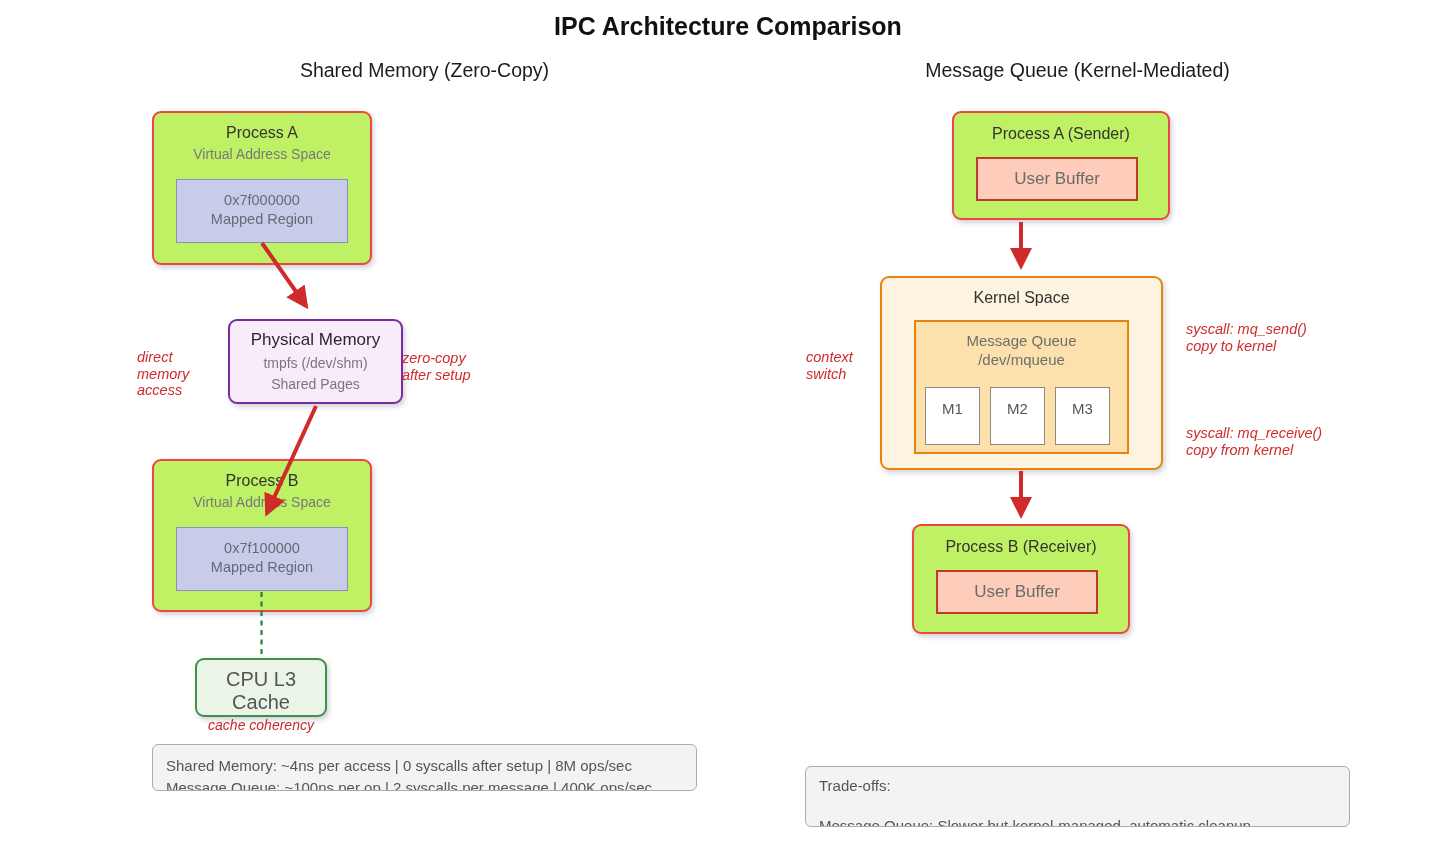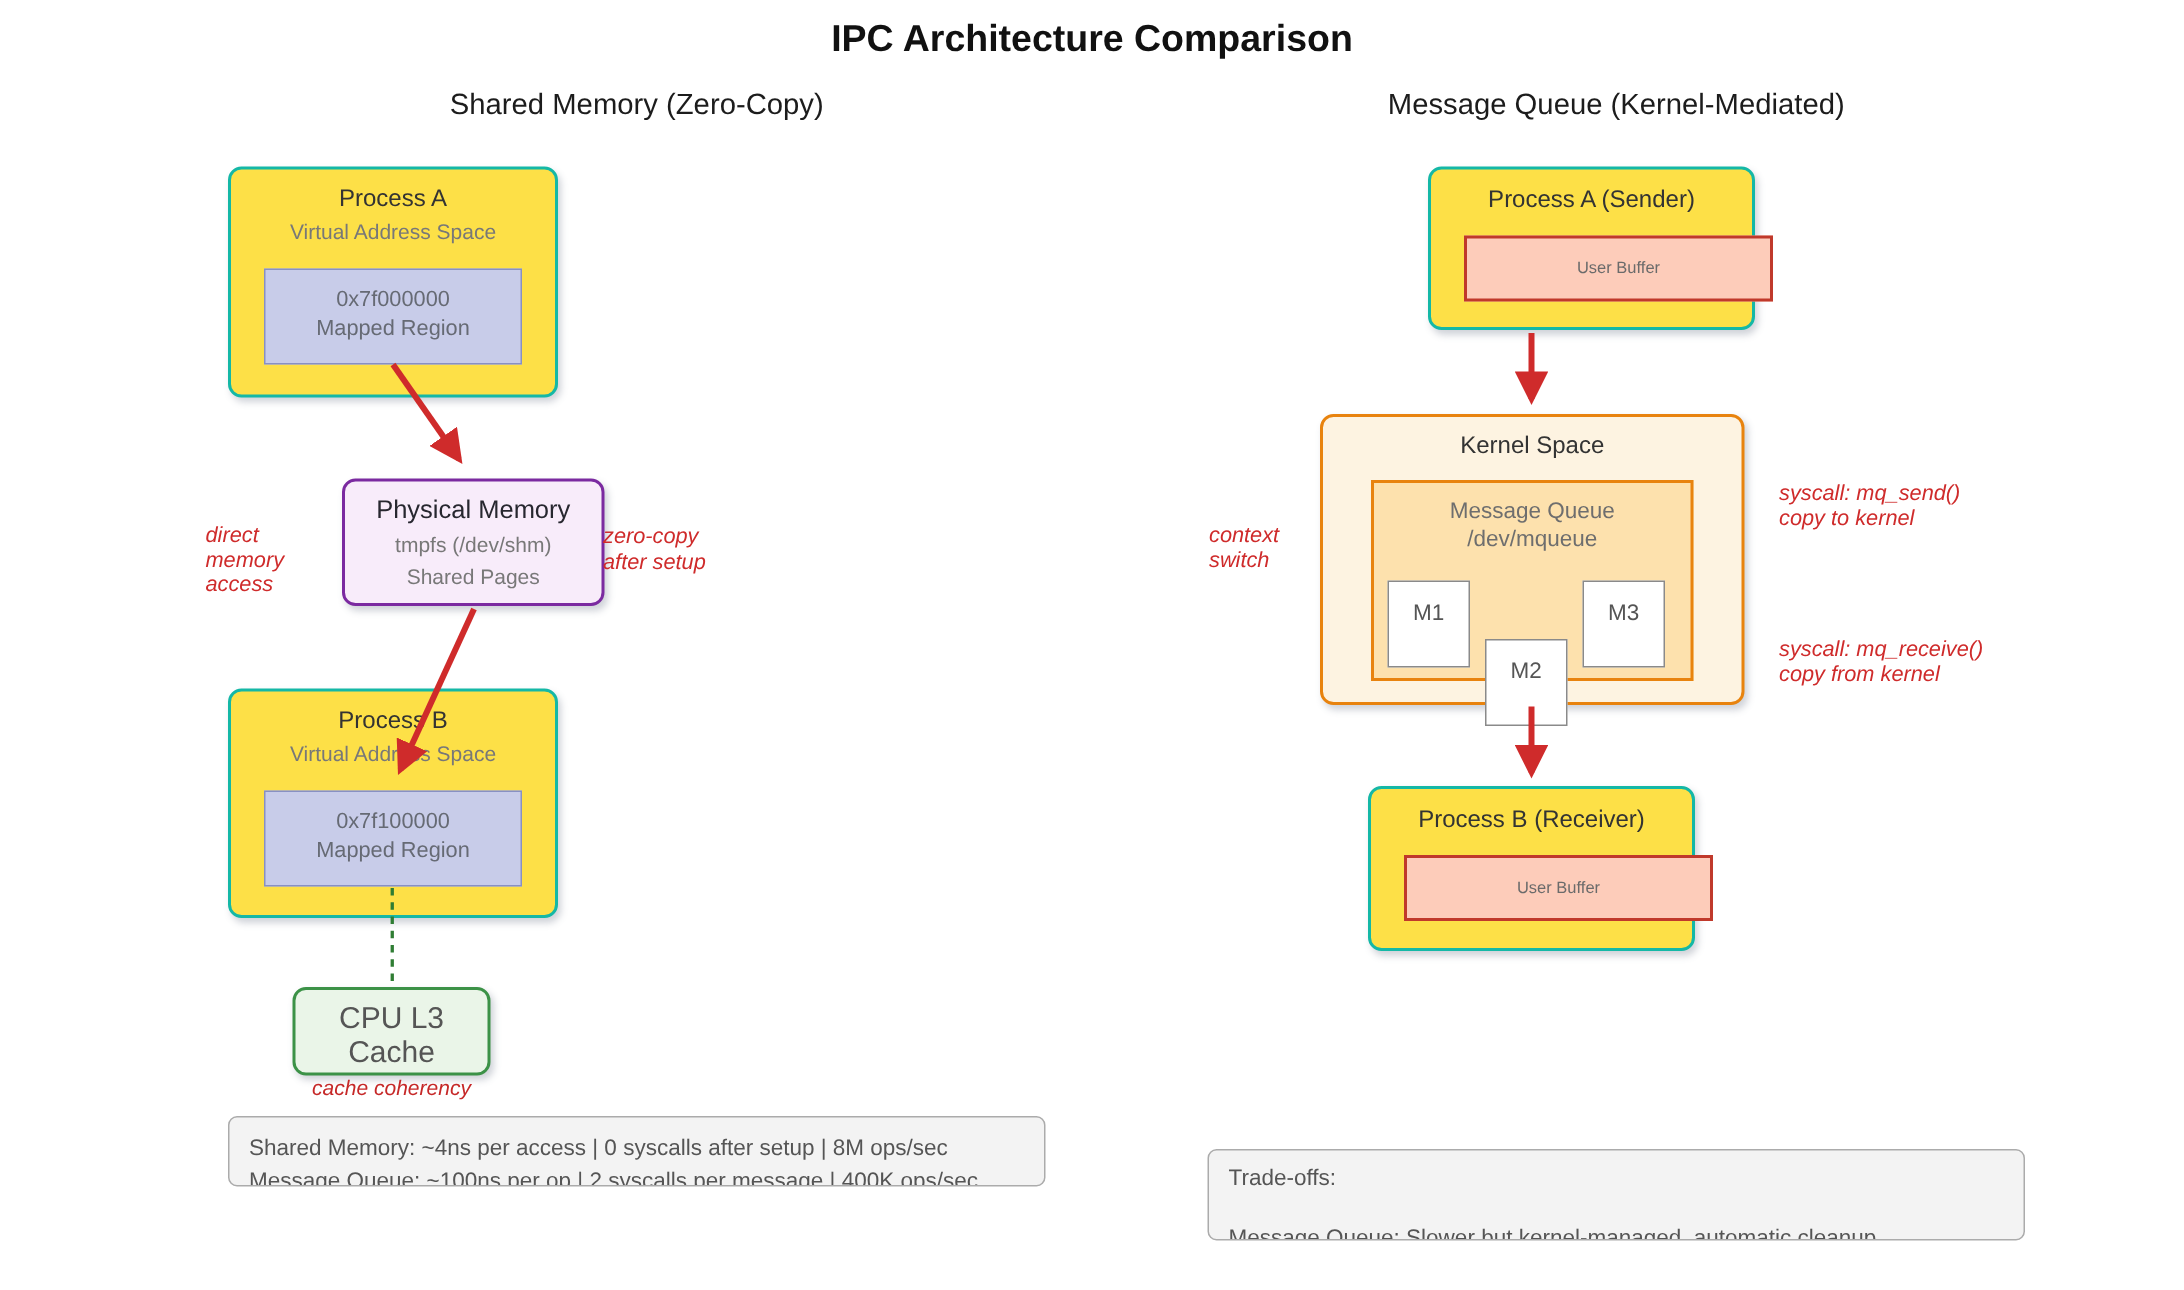--- a/index.html
+++ b/index.html
@@ -20,38 +20,38 @@
 
   
   .node {
     position: absolute; border-radius: 9px;
     box-shadow: 2px 3px 5px rgba(100,110,130,0.30);
     text-align: center;
   }
   .node-title { font-size: 16px; color: #333; }
   .node-sub { font-size: 14px; color: #787878; }
 
-  .blue-node  { background: #fde047; border: 2px solid #14b8a6; }
+  .blue-node  { background: #bef264; border: 2px solid #ef4444; }
   .purple-node{ background: #f8ecfa; border: 2.5px solid #7b2aa0; }
   .green-node { background: #eaf5e8; border: 2px solid #3c9247; }
   .orange-node{ background: #fdf3e1; border: 2.5px solid #e8830e; }
   .gray-box   {
     position: absolute; background: #f3f3f3; border: 1px solid #ababab;
     border-radius: 6px; overflow: hidden;
   }
 
   .mapped-region {
     position: absolute; left: 22px; top: 66px; width: 172px; height: 64px;
     background: #c8cce9; border: 1.5px solid #8890c3;
     font-size: 14.5px; color: #666a74; line-height: 19px; padding-top: 11px;
   }
   .user-buffer {
-    position: absolute; left: 22px; top: 44px; width: 206px; height: 44px;
+    position: absolute; left: 22px; top: 44px; width: 162px; height: 44px;
     background: #fdccba; border: 2px solid #c0392b;
-    font-size: 11px; color: #6b6b6b; line-height: 40px; text-align: center;
+    font-size: 17px; color: #6b6b6b; line-height: 40px; text-align: center;
   }
   .queue-box {
     position: absolute; left: 32px; top: 42px; width: 215px; height: 134px;
     background: #fde1ad; border: 2.5px solid #e8830e; text-align: center;
   }
   .msg-box {
     position: absolute; top: 65px; width: 55px; height: 58px;
     background: #ffffff; border: 1.5px solid #8a8a8a;
     font-size: 15px; color: #555; line-height: 42px; text-align: center;
   }
@@ -120,21 +120,21 @@
   <div class="node-title" style="margin-top:12px;">Process A (Sender)</div>
   <div class="user-buffer">User Buffer</div>
 </div>
 
 <div class="node orange-node" style="left:880px; top:276px; width:283px; height:194px;">
   <div class="node-title" style="margin-top:11px;">Kernel Space</div>
   <div class="queue-box">
     <div class="node-sub" style="margin-top:10px; font-size:15px; color:#6e6e6e;">Message Queue</div>
     <div class="node-sub" style="margin-top:2px; font-size:15px; color:#6e6e6e;">/dev/mqueue</div>
     <div class="msg-box" style="left:9px;">M1</div>
-    <div class="msg-box" style="left:74px;margin-top:39px;">M2</div>
+    <div class="msg-box" style="left:74px;">M2</div>
     <div class="msg-box" style="left:139px;">M3</div>
   </div>
 </div>
 
 <div class="node blue-node" style="left:912px; top:524px; width:218px; height:110px;">
   <div class="node-title" style="margin-top:12px;">Process B (Receiver)</div>
   <div class="user-buffer">User Buffer</div>
 </div>
 
 <div class="annotation" style="left:806px; top:349px;">context

